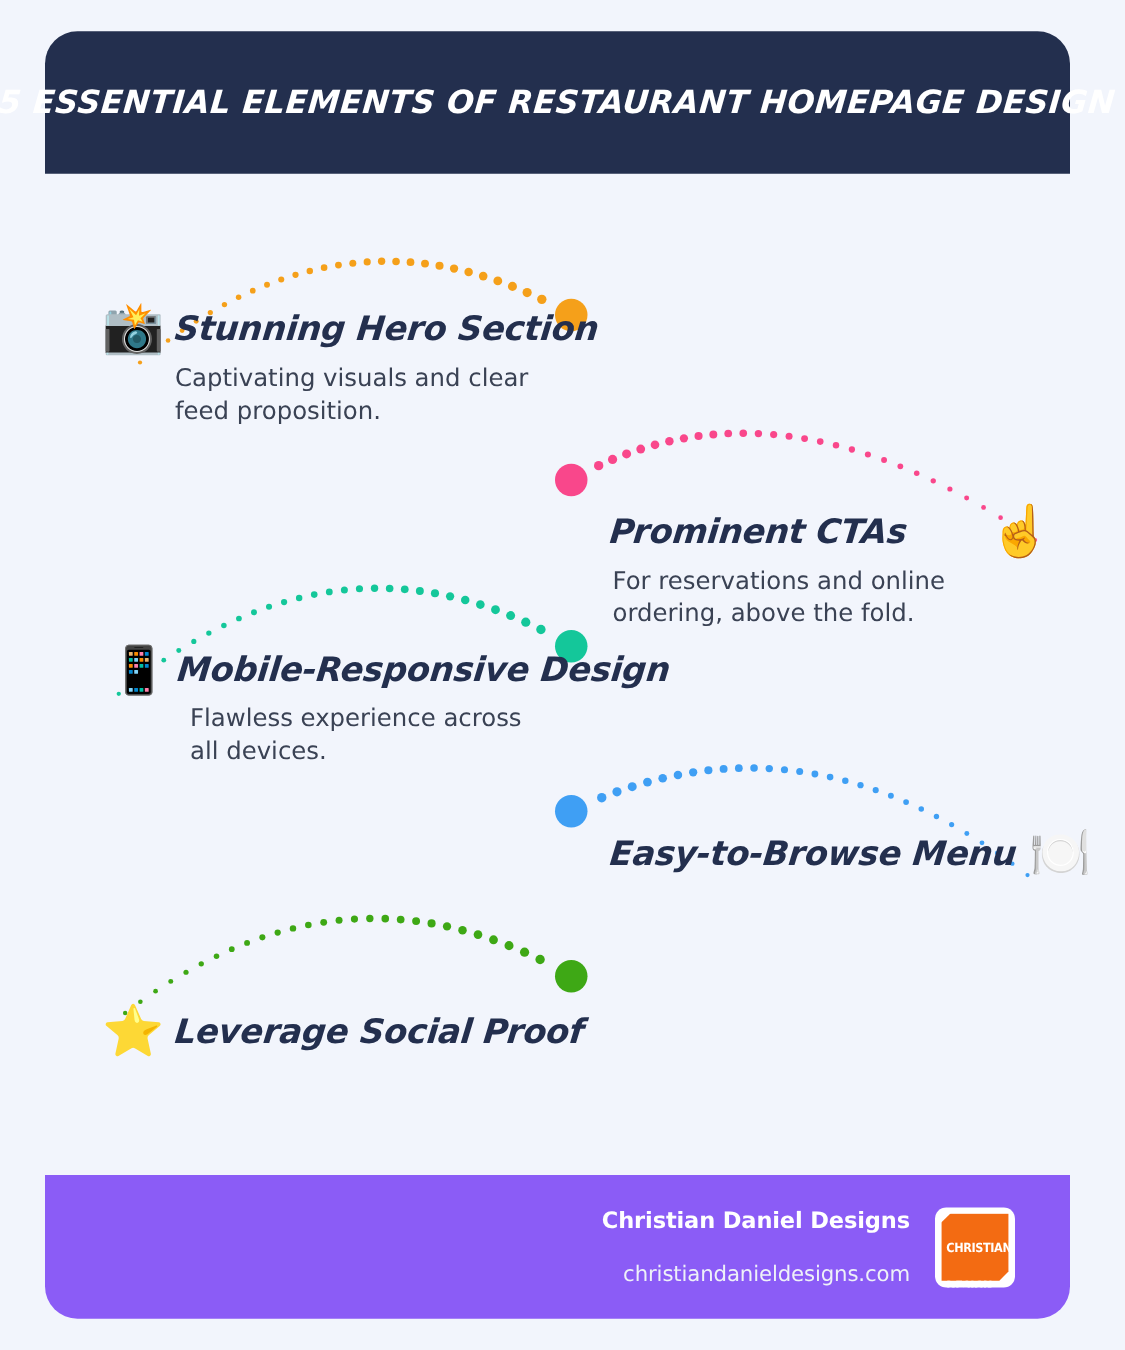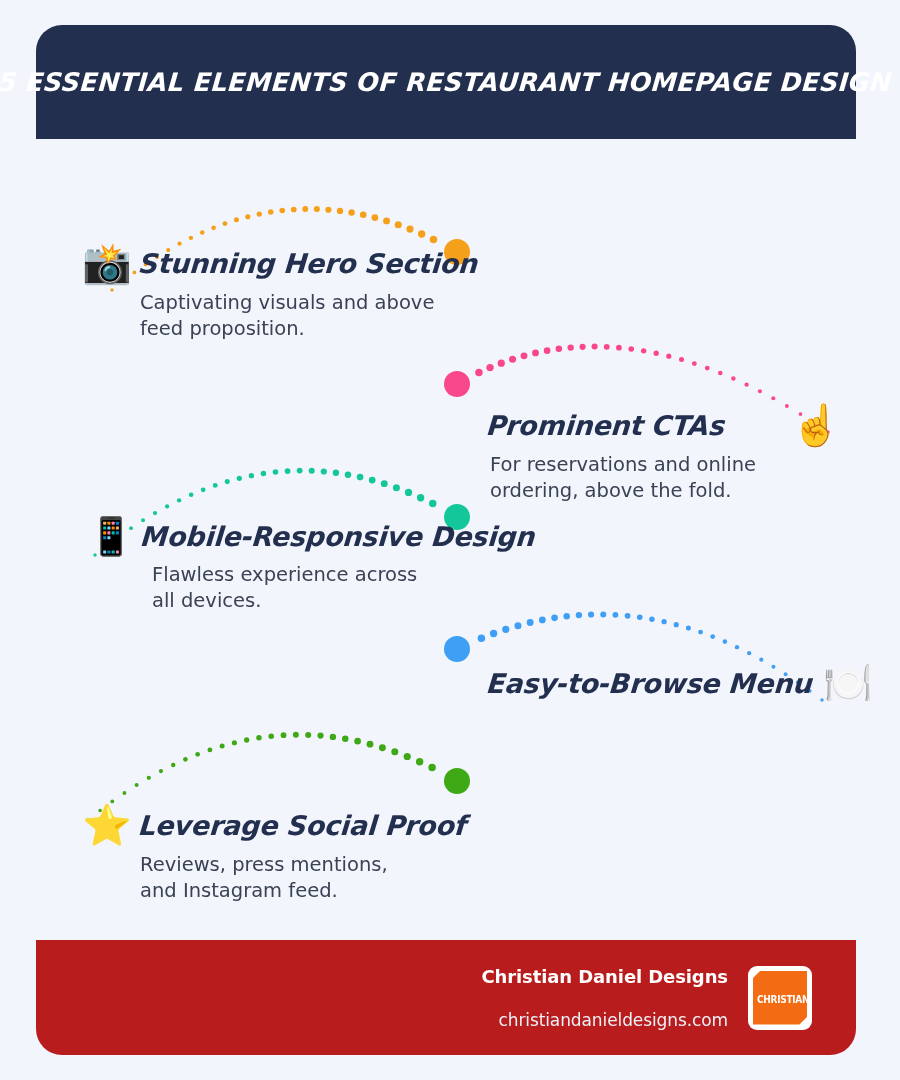--- a/index.html
+++ b/index.html
@@ -96,21 +96,21 @@
   .step.left .step-desc  { margin-left: 58px; }
   .step.right .step-desc { margin-left: 2px; }
 
   
   .footer-band {
     position: absolute;
     left: 36px;
     top: 940px;
     width: 820px;
     height: 115px;
-    background: #b91c1c;
+    background: #8b5cf6;
     border-radius: 0 0 26px 26px;
     display: flex;
     align-items: center;
     justify-content: flex-end;
     padding-right: 44px;
     box-sizing: border-box;
     gap: 20px;
   }
   .footer-text { text-align: right; }
   .footer-brand {
@@ -331,21 +331,21 @@
         <circle cx="457" cy="781" r="13" fill="#3ea815"></circle>
       </g>
     </svg>
 
   <div class="step left" style="left:82px; top:243px;">
     <div class="step-head">
       <span class="step-emoji">📸</span>
       <span class="step-title">Stunning Hero Section</span>
     </div>
     <div class="step-desc">
-      <span>Captivating visuals and above</span>
+      <span>Captivating visuals and clear</span>
       <span>feed proposition.</span>
     </div>
   </div>
 
   <div class="step right" style="left:488px; top:405px;">
     <div class="step-head">
       <span class="step-title">Prominent CTAs</span>
       <span class="step-emoji" style="margin-left:58px;">☝️</span>
     </div>
     <div class="step-desc">
@@ -369,24 +369,20 @@
     <div class="step-head">
       <span class="step-title">Easy-to-Browse Menu</span>
       <span class="step-emoji" style="margin-left:2px;">🍽️</span>
     </div>
   </div>
 
   <div class="step left" style="left:82px; top:805px;">
     <div class="step-head">
       <span class="step-emoji">⭐</span>
       <span class="step-title">Leverage Social Proof</span>
-    </div>
-    <div class="step-desc">
-      <span>Reviews, press mentions,</span>
-      <span>and Instagram feed.</span>
     </div>
   </div>
 
   <div class="footer-band">
     <div class="footer-text">
       <div class="footer-brand">Christian Daniel Designs</div>
       <div class="footer-url">christiandanieldesigns.com</div>
     </div>
     <div class="footer-logo">
       <div class="logo-shape"></div>

